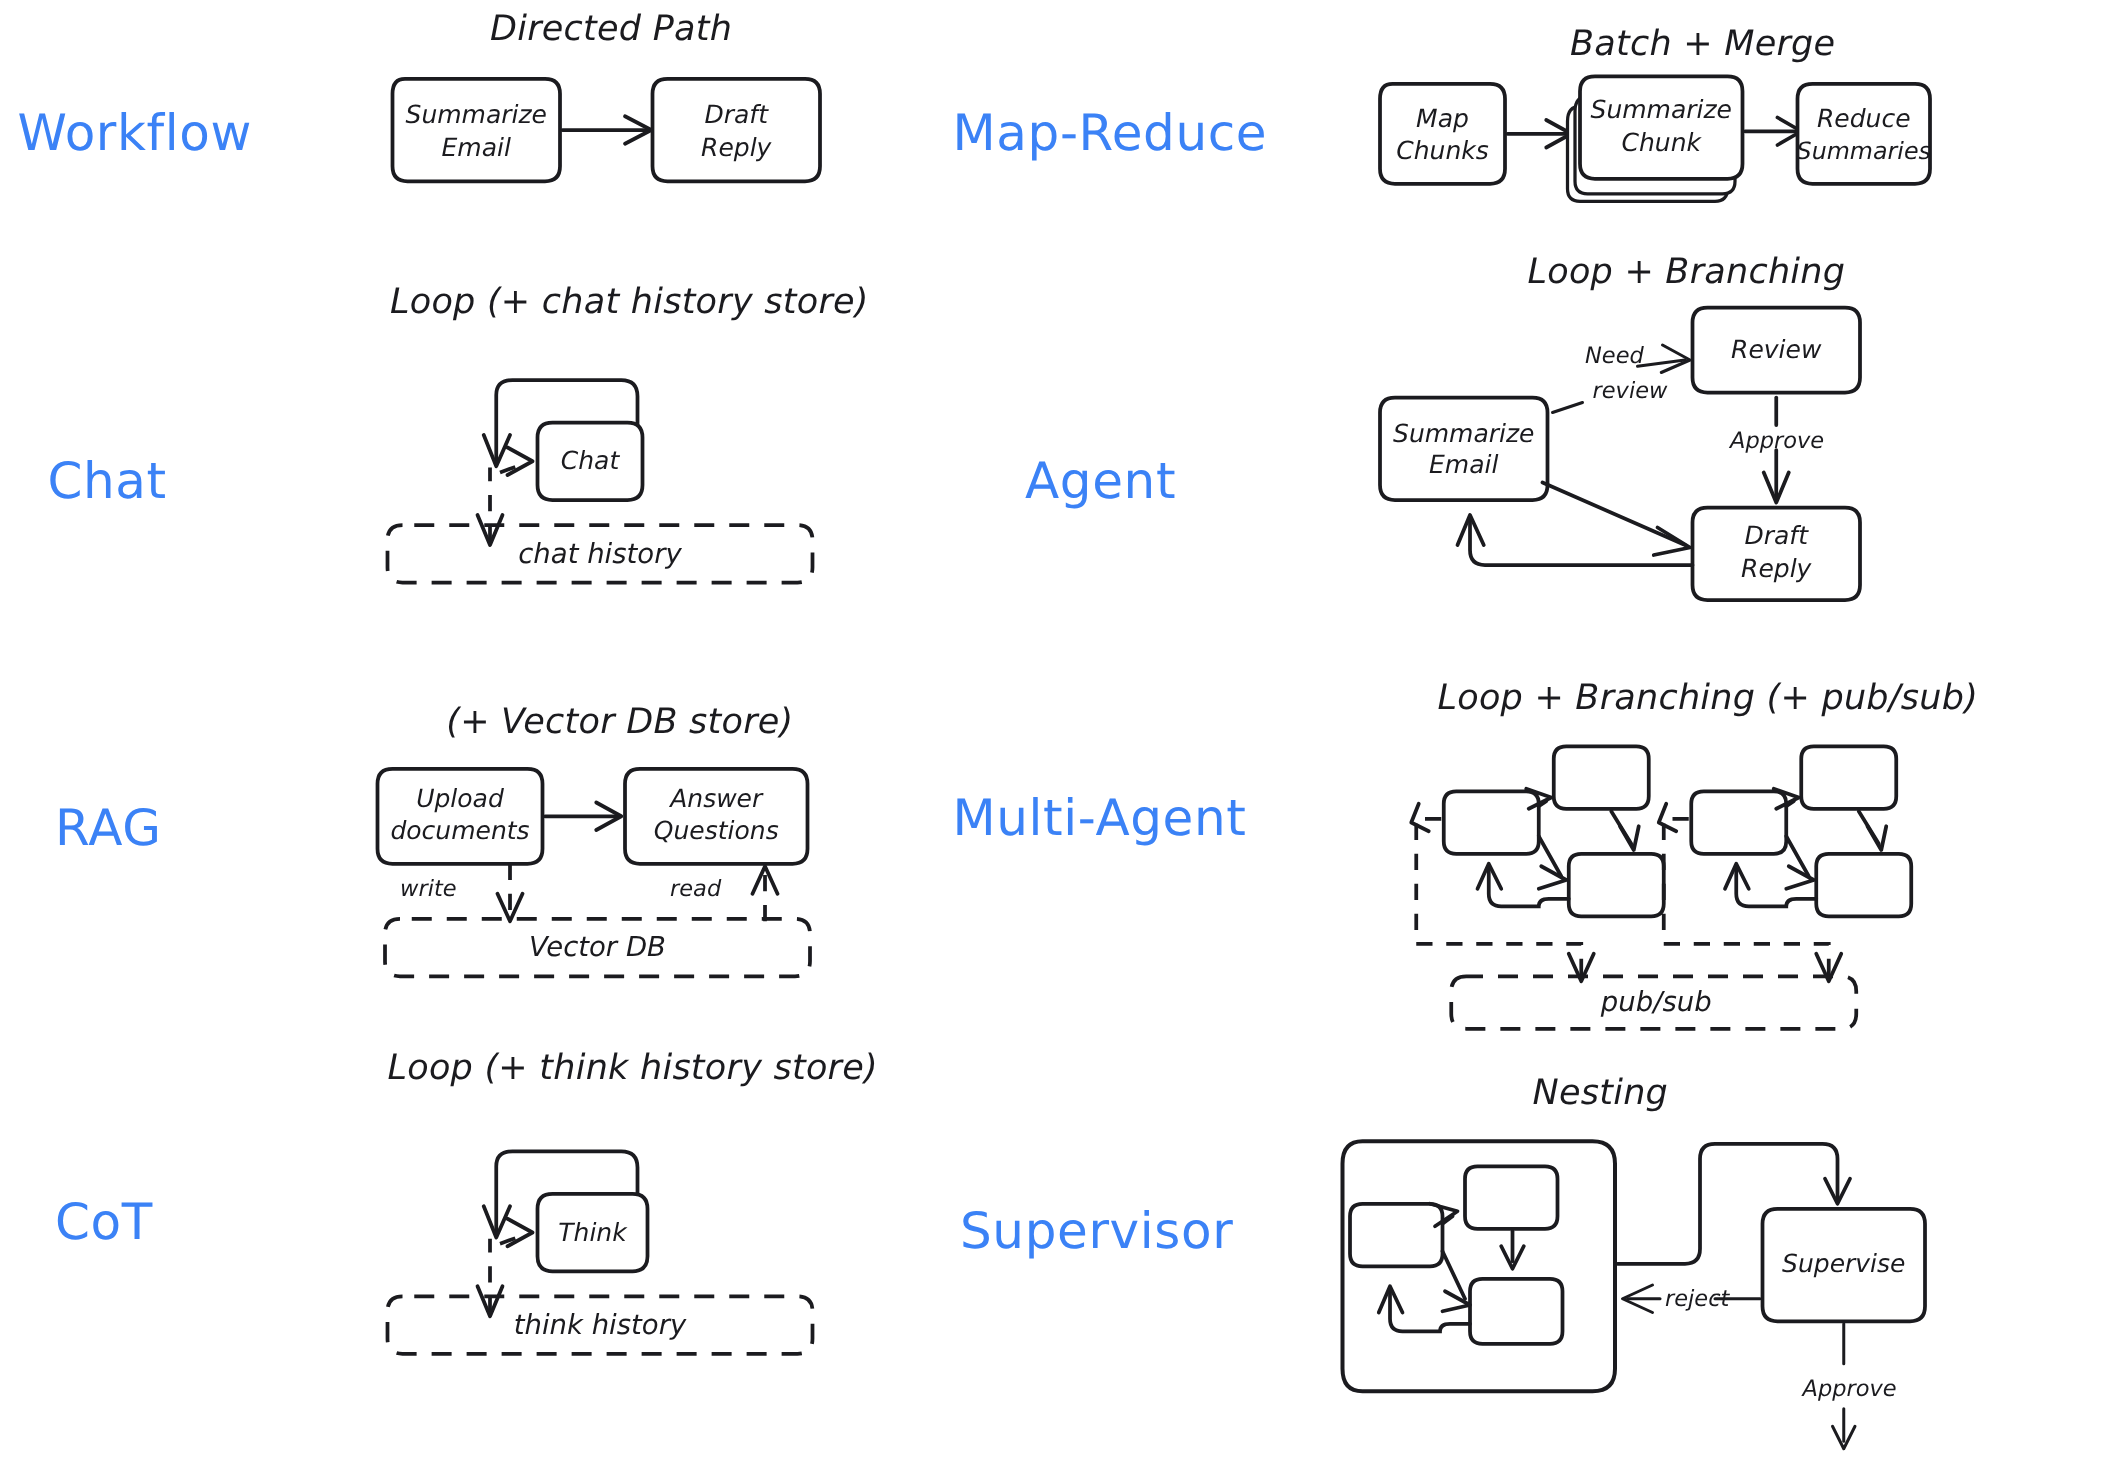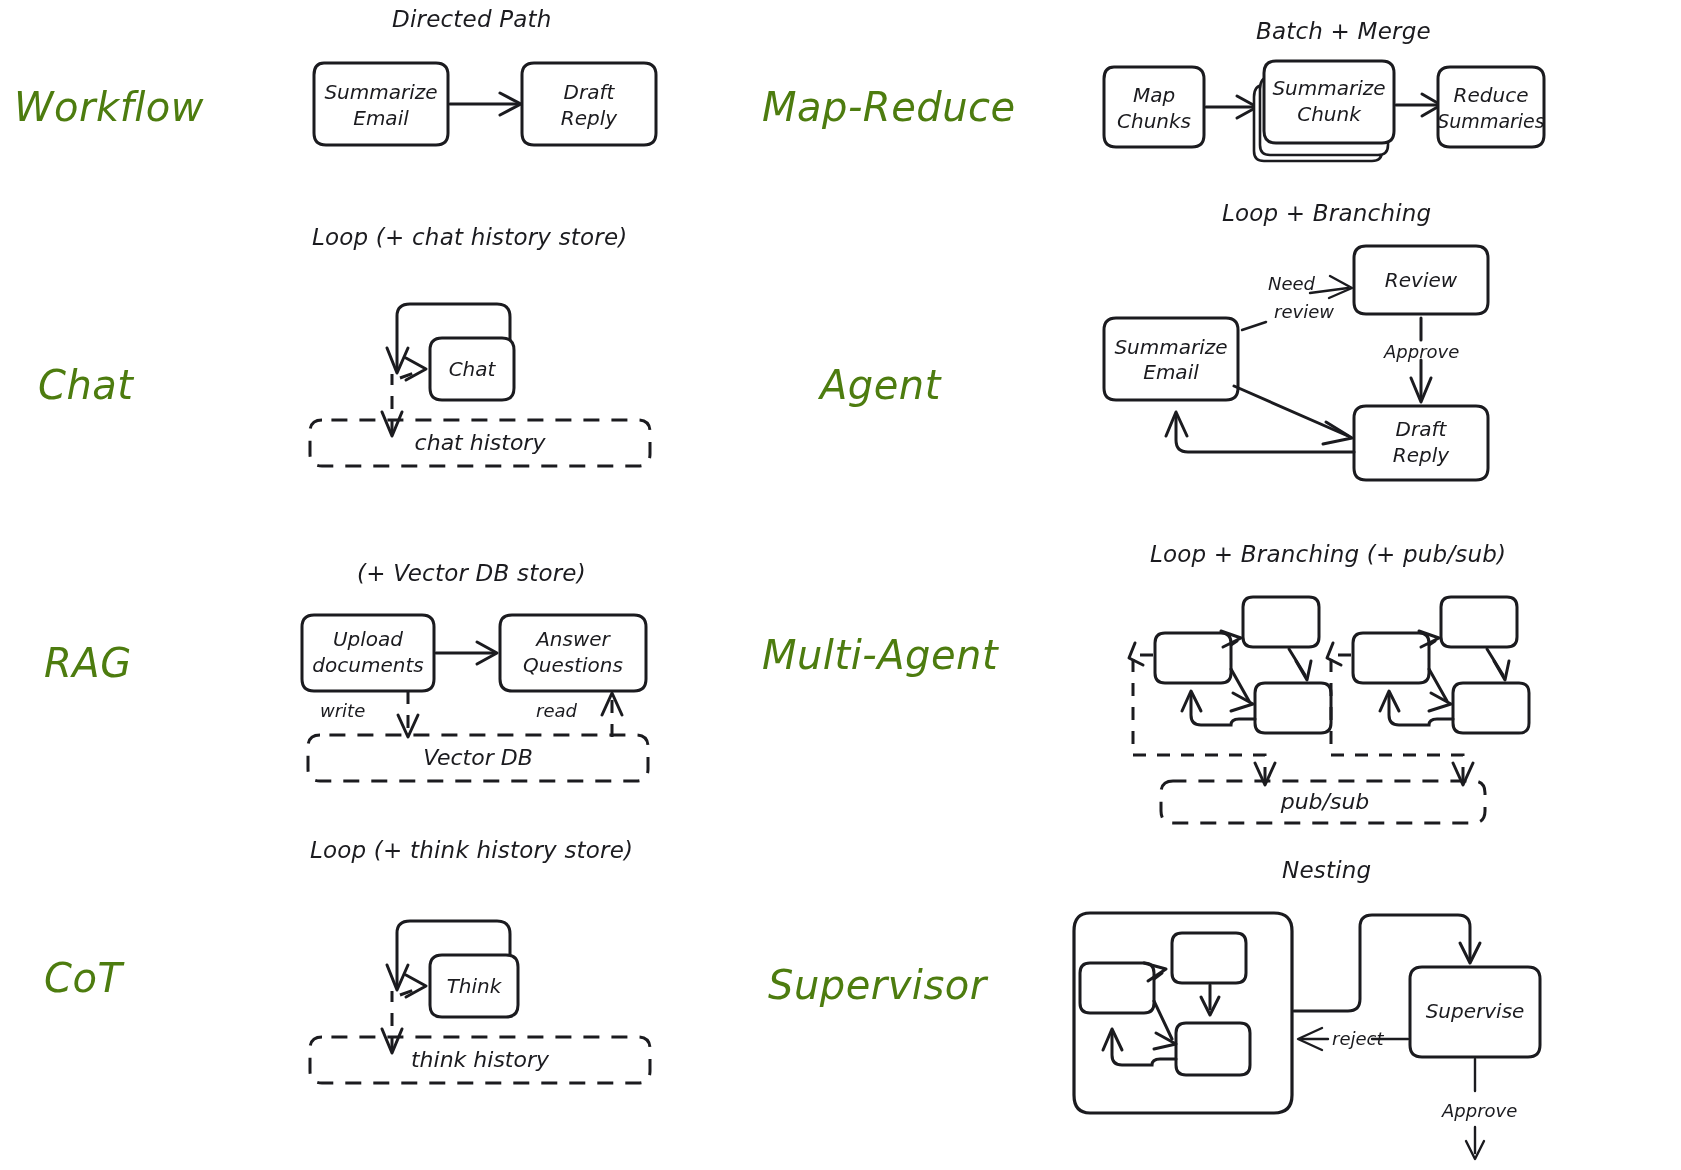--- a/index.html
+++ b/index.html
@@ -5,26 +5,26 @@
   html,body{margin:0;padding:0;background:#ffffff;}
   body{
     width:1681px;height:1170px;overflow:hidden;position:relative;
     font-family:"DejaVu Sans", sans-serif;
     color:#1b1b1f;
   }
   .canvas{position:absolute;left:0;top:0;width:1681px;height:1170px;}
   .row-label{
     position:absolute;
     font-family:"DejaVu Sans", sans-serif;
-    font-size:40px;font-weight:400;font-style:italic;
-    letter-spacing:0.5px;color:#4d7c0f;white-space:nowrap;
+    font-size:40px;font-weight:400;
+    letter-spacing:0.5px;color:#3b82f6;white-space:nowrap;
   }
   .panel-caption{
     position:absolute;
-    font-size:23px;font-style:italic;color:#1b1b1f;white-space:nowrap;
+    font-size:28px;font-style:italic;color:#1b1b1f;white-space:nowrap;
     letter-spacing:0.2px;
   }
   .panel{position:absolute;}
   svg{display:block;overflow:visible;}
   .node{fill:#ffffff;stroke:#1b1b1f;stroke-width:3;}
   .node-thin{fill:#ffffff;stroke:#1b1b1f;stroke-width:2.6;}
   .group-box{fill:none;stroke:#1b1b1f;stroke-width:3.2;}
   .store{fill:none;stroke:#1b1b1f;stroke-width:3;stroke-dasharray:16 12;}
   .edge{fill:none;stroke:#1b1b1f;stroke-width:3;stroke-linecap:round;}
   .edge-thin{fill:none;stroke:#1b1b1f;stroke-width:2.4;stroke-linecap:round;}
@@ -274,21 +274,21 @@
         <path class="ah" d="M106,80 L126,91 L106,102"></path>
       </g>
       <g>
         <path class="store" d="M22,142 Q10,142 10,154 L10,176 Q10,188 22,188 L338,188 Q350,188 350,176 L350,154 Q350,142 338,142 Z"></path>
         <text class="store-label" x="180" y="166">think history</text>
       </g>
     </svg>
   </div>
 
   <div class="row-label" style="left:768px;top:962px;">Supervisor</div>
-  <div class="panel-caption" style="left:1282px;top:857px;">Nesting</div>
+  <div class="panel-caption" style="left:1226px;top:857px;">Nesting</div>
 
   <div class="panel" style="left:1060px;top:905px;">
     <svg width="490" height="265" viewBox="0 0 490 265">
       <g>
         <path class="group-box" d="M30,8 Q14,8 14,26 L14,190 Q14,208 30,208 L214,208 Q232,208 232,190 L232,26 Q232,8 214,8 Z"></path>
         <path class="node" d="M30,58 Q20,58 20,68 L20,98 Q20,108 30,108 L84,108 Q94,108 94,98 L94,68 Q94,58 84,58 Z"></path>
         <path class="node" d="M122,28 Q112,28 112,38 L112,68 Q112,78 122,78 L176,78 Q186,78 186,68 L186,38 Q186,28 176,28 Z"></path>
         <path class="node" d="M126,118 Q116,118 116,128 L116,160 Q116,170 126,170 L180,170 Q190,170 190,160 L190,128 Q190,118 180,118 Z"></path>
         <path class="edge" d="M94,74 L102,68"></path>
         <path class="ah" d="M84,58 L106,64 L88,76"></path>

